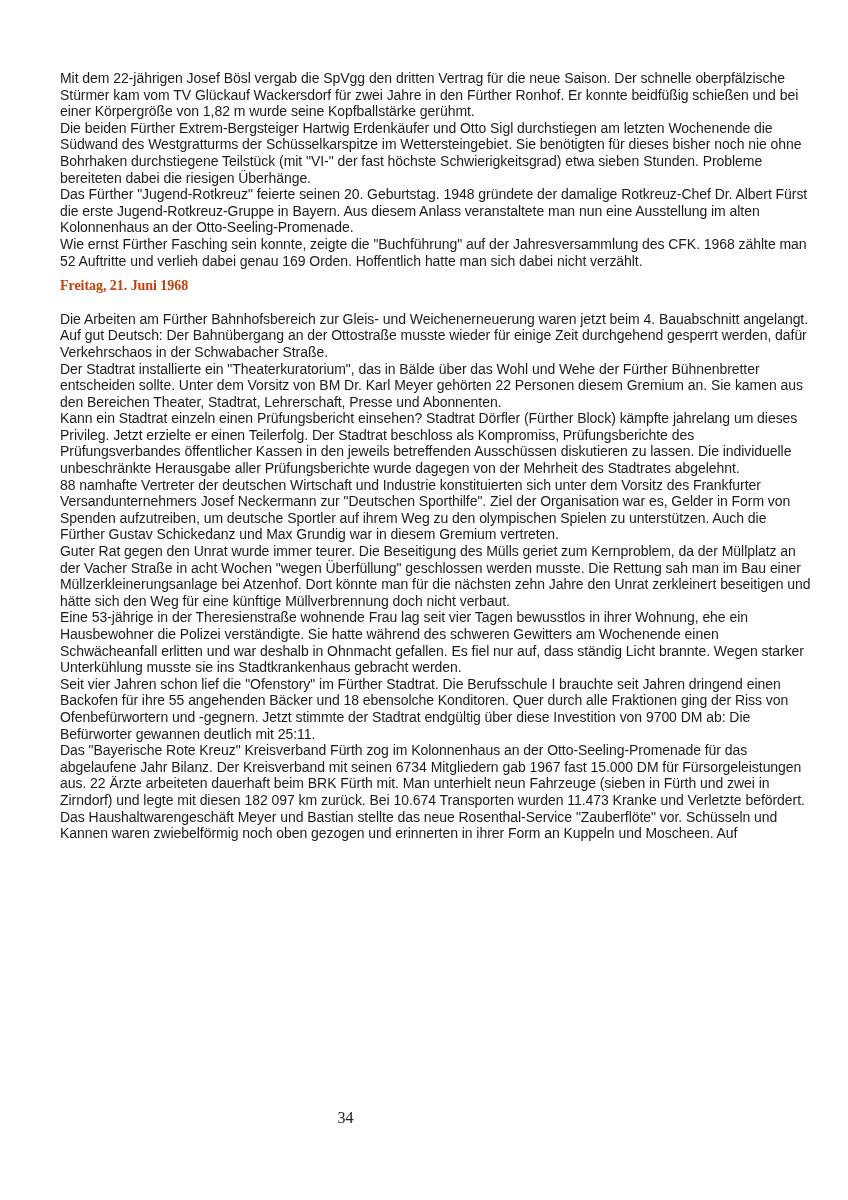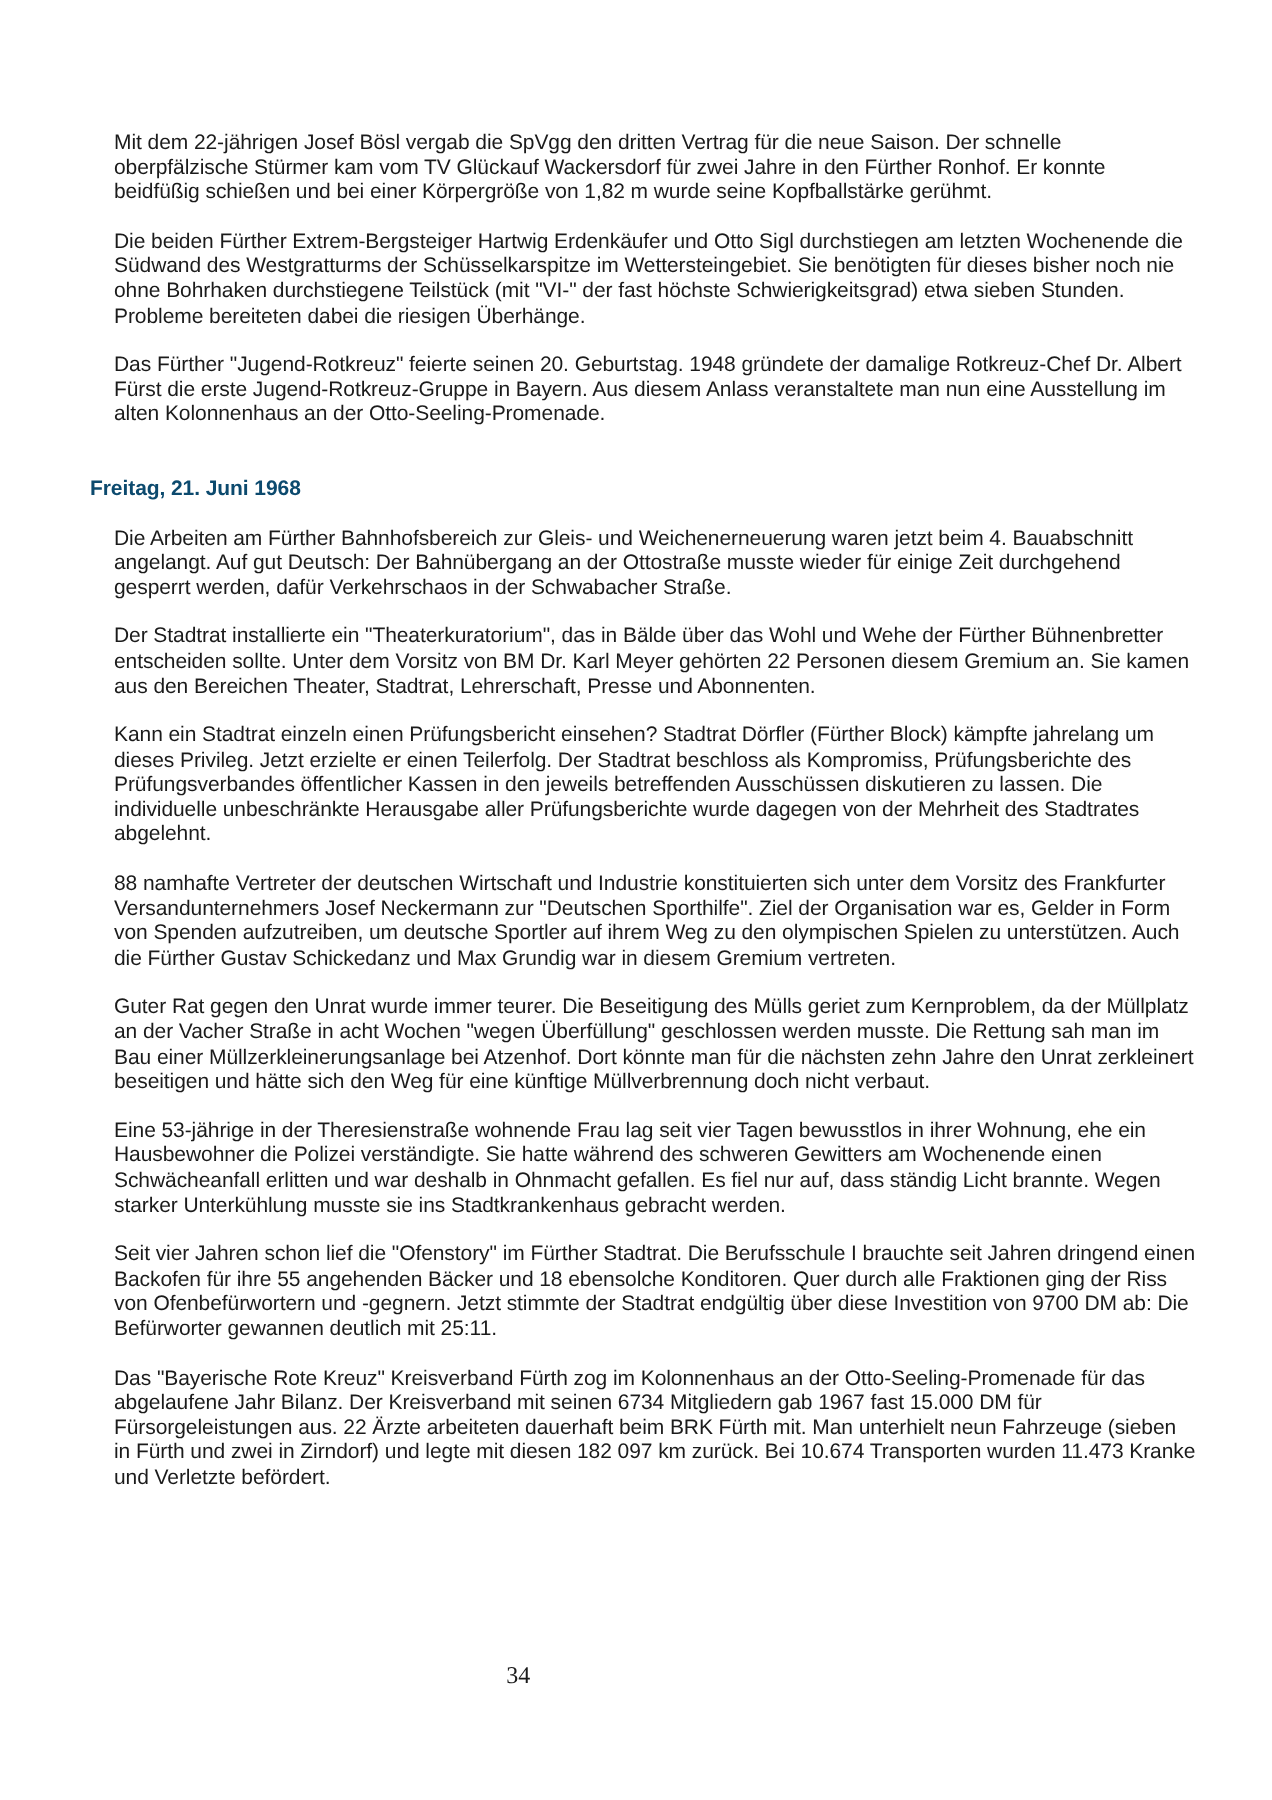--- a/index.html
+++ b/index.html
@@ -18,56 +18,59 @@
     position: absolute;
     left: 60px;
     top: 70px;
     width: 753px;
     color: #1b1b1b;
     font-size: 14px;
     line-height: 16.6px;
     letter-spacing: -0.05px;
   }
   .page-body p {
-    margin: 16px;
+    margin: 0;
   }
   .date-heading {
     font-size: 14px;
     line-height: 16.6px;
     font-weight: 700;
-    margin: 33px 0 16px 0;
-    color: #0c4a6e;
+    margin: 9px 0 16px 0;
+    color: #c2410c;
+    font-family: Liberation Serif, serif;
   }
   .page-number {
     position: absolute;
     left: 0;
     top: 1109px;
     width: 691px;
     text-align: center;
     font-family: "Liberation Serif", serif;
     font-size: 16px;
     color: #1b1b1b;
   }
 </style>
 </head>
 <body>
 
 <div class="page-body">
 
   <p>Mit dem 22-jährigen Josef Bösl vergab die SpVgg den dritten Vertrag für die neue Saison. Der schnelle oberpfälzische Stürmer kam vom TV Glückauf Wackersdorf für zwei Jahre in den Fürther Ronhof. Er konnte beidfüßig schießen und bei einer Körpergröße von 1,82 m wurde seine Kopfballstärke gerühmt.</p>
   <p>Die beiden Fürther Extrem-Bergsteiger Hartwig Erdenkäufer und Otto Sigl durchstiegen am letzten Wochenende die Südwand des Westgratturms der Schüsselkarspitze im Wettersteingebiet. Sie benötigten für dieses bisher noch nie ohne Bohrhaken durchstiegene Teilstück (mit "VI-" der fast höchste Schwierigkeitsgrad) etwa sieben Stunden. Probleme bereiteten dabei die riesigen Überhänge.</p>
   <p>Das Fürther "Jugend-Rotkreuz" feierte seinen 20. Geburtstag. 1948 gründete der damalige Rotkreuz-Chef Dr. Albert Fürst die erste Jugend-Rotkreuz-Gruppe in Bayern. Aus diesem Anlass veranstaltete man nun eine Ausstellung im alten Kolonnenhaus an der Otto-Seeling-Promenade.</p>
+  <p>Wie ernst Fürther Fasching sein konnte, zeigte die "Buchführung" auf der Jahresversammlung des CFK. 1968 zählte man 52 Auftritte und verlieh dabei genau 169 Orden. Hoffentlich hatte man sich dabei nicht verzählt.</p>
 
   <div class="date-heading">Freitag, 21. Juni 1968</div>
   <p>Die Arbeiten am Fürther Bahnhofsbereich zur Gleis- und Weichenerneuerung waren jetzt beim 4. Bauabschnitt angelangt. Auf gut Deutsch: Der Bahnübergang an der Ottostraße musste wieder für einige Zeit durchgehend gesperrt werden, dafür Verkehrschaos in der Schwabacher Straße.</p>
   <p>Der Stadtrat installierte ein "Theaterkuratorium", das in Bälde über das Wohl und Wehe der Fürther Bühnenbretter entscheiden sollte. Unter dem Vorsitz von BM Dr. Karl Meyer gehörten 22 Personen diesem Gremium an. Sie kamen aus den Bereichen Theater, Stadtrat, Lehrerschaft, Presse und Abonnenten.</p>
   <p>Kann ein Stadtrat einzeln einen Prüfungsbericht einsehen? Stadtrat Dörfler (Fürther Block) kämpfte jahrelang um dieses Privileg. Jetzt erzielte er einen Teilerfolg. Der Stadtrat beschloss als Kompromiss, Prüfungsberichte des Prüfungsverbandes öffentlicher Kassen in den jeweils betreffenden Ausschüssen diskutieren zu lassen. Die individuelle unbeschränkte Herausgabe aller Prüfungsberichte wurde dagegen von der Mehrheit des Stadtrates abgelehnt.</p>
 
   <p>88 namhafte Vertreter der deutschen Wirtschaft und Industrie konstituierten sich unter dem Vorsitz des Frankfurter Versandunternehmers Josef Neckermann zur "Deutschen Sporthilfe". Ziel der Organisation war es, Gelder in Form von Spenden aufzutreiben, um deutsche Sportler auf ihrem Weg zu den olympischen Spielen zu unterstützen. Auch die Fürther Gustav Schickedanz und Max Grundig war in diesem Gremium vertreten.</p>
   <p>Guter Rat gegen den Unrat wurde immer teurer. Die Beseitigung des Mülls geriet zum Kernproblem, da der Müllplatz an der Vacher Straße in acht Wochen "wegen Überfüllung" geschlossen werden musste. Die Rettung sah man im Bau einer Müllzerkleinerungsanlage bei Atzenhof. Dort könnte man für die nächsten zehn Jahre den Unrat zerkleinert beseitigen und hätte sich den Weg für eine künftige Müllverbrennung doch nicht verbaut.</p>
   <p>Eine 53-jährige in der Theresienstraße wohnende Frau lag seit vier Tagen bewusstlos in ihrer Wohnung, ehe ein Hausbewohner die Polizei verständigte. Sie hatte während des schweren Gewitters am Wochenende einen Schwächeanfall erlitten und war deshalb in Ohnmacht gefallen. Es fiel nur auf, dass ständig Licht brannte. Wegen starker Unterkühlung musste sie ins Stadtkrankenhaus gebracht werden.</p>
   <p>Seit vier Jahren schon lief die "Ofenstory" im Fürther Stadtrat. Die Berufsschule I brauchte seit Jahren dringend einen Backofen für ihre 55 angehenden Bäcker und 18 ebensolche Konditoren. Quer durch alle Fraktionen ging der Riss von Ofenbefürwortern und -gegnern. Jetzt stimmte der Stadtrat endgültig über diese Investition von 9700 DM ab: Die Befürworter gewannen deutlich mit 25:11.</p>
 
   <p>Das "Bayerische Rote Kreuz" Kreisverband Fürth zog im Kolonnenhaus an der Otto-Seeling-Promenade für das abgelaufene Jahr Bilanz. Der Kreisverband mit seinen 6734 Mitgliedern gab 1967 fast 15.000 DM für Fürsorgeleistungen aus. 22 Ärzte arbeiteten dauerhaft beim BRK Fürth mit. Man unterhielt neun Fahrzeuge (sieben in Fürth und zwei in Zirndorf) und legte mit diesen 182 097 km zurück. Bei 10.674 Transporten wurden 11.473 Kranke und Verletzte befördert.</p>
+  <p>Das Haushaltwarengeschäft Meyer und Bastian stellte das neue Rosenthal-Service "Zauberflöte" vor. Schüsseln und Kannen waren zwiebelförmig noch oben gezogen und erinnerten in ihrer Form an Kuppeln und Moscheen. Auf</p>
 
 </div>
 
 <div class="page-number">34</div>
 
 </body></html>

